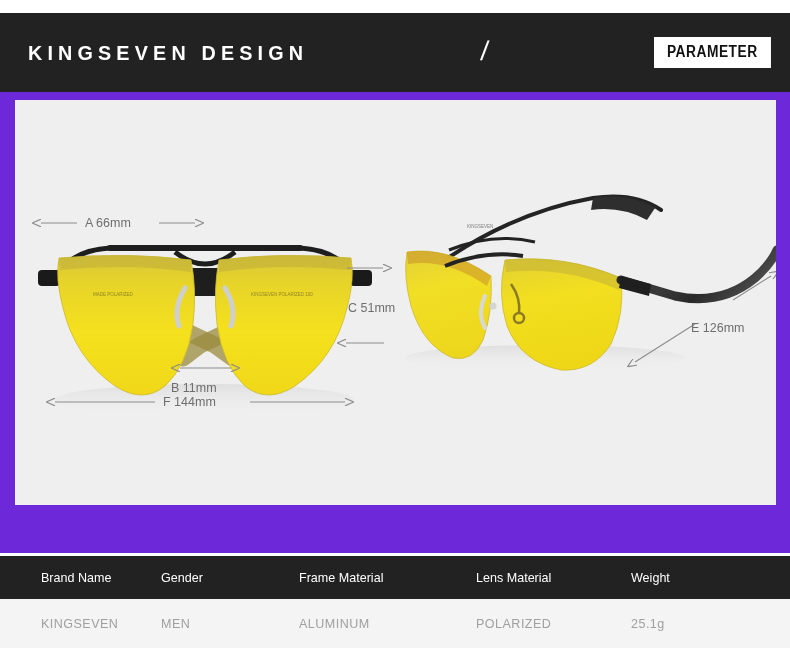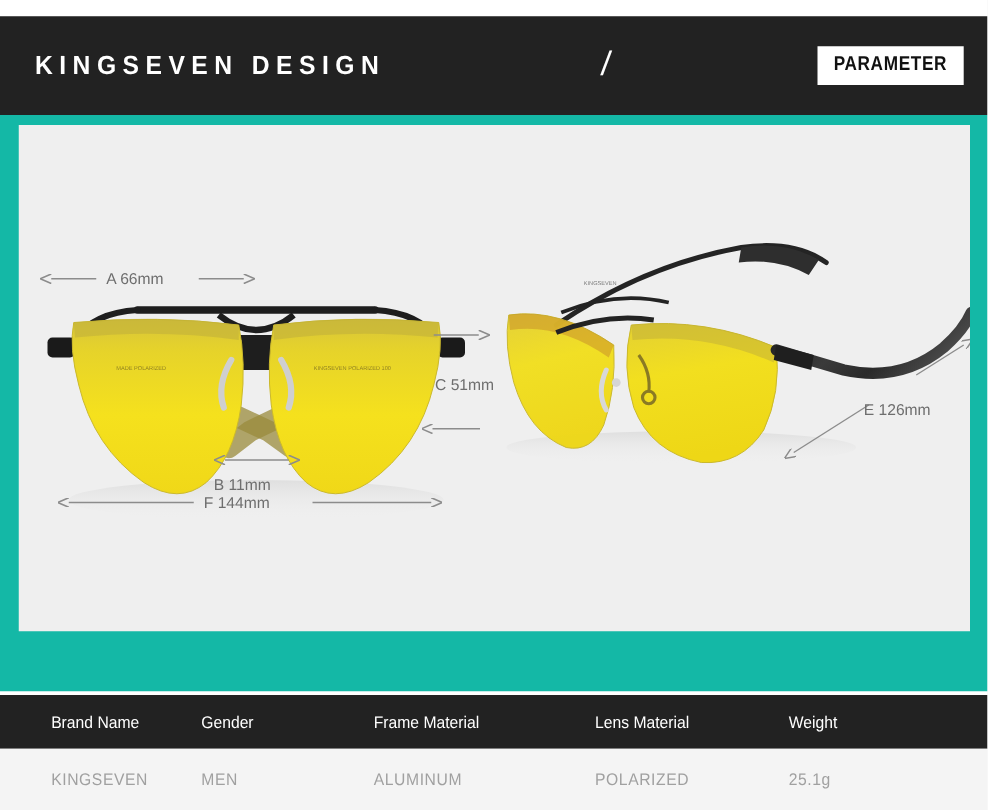--- a/index.html
+++ b/index.html
@@ -44,21 +44,21 @@
     font-weight:700;
     letter-spacing:0.6px;
     padding:6px 15px 7px 15px;
     font-family:"Liberation Sans Narrow","Liberation Sans",sans-serif;
     transform:scaleX(0.86);
     transform-origin:left center;
     white-space:nowrap;
   }
 
   
-  .photo-wrap { position:relative; height:461px; background:#14b8a6; }
+  .photo-wrap { position:relative; height:461px; background:#6d28d9; }
   .photo-panel {
     position:absolute;
     left:15px; top:8px;
     width:761px; height:405px;
     background:#efefef;
   }
   .photo-panel svg { display:block; width:100%; height:100%; }
 
   
   .spec-table { position:absolute; left:0; top:556px; width:718px; }

